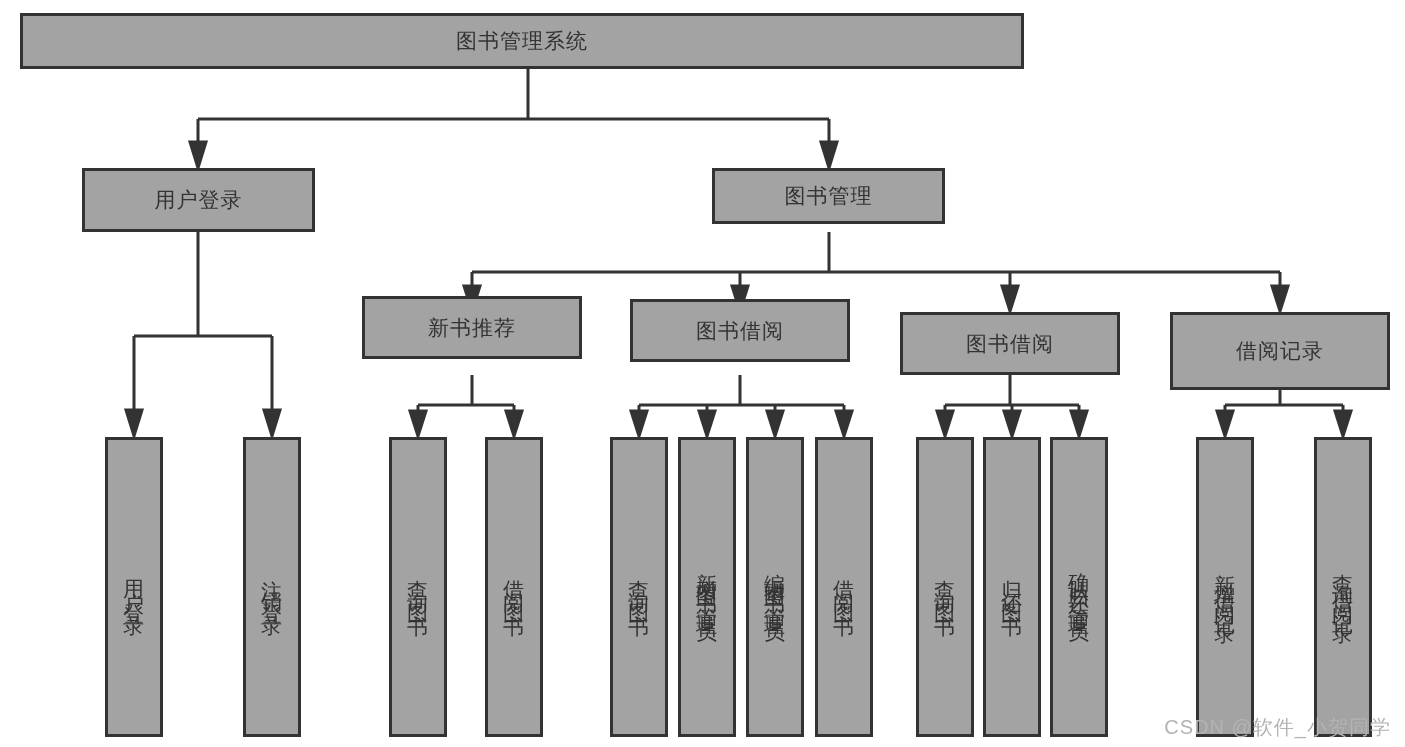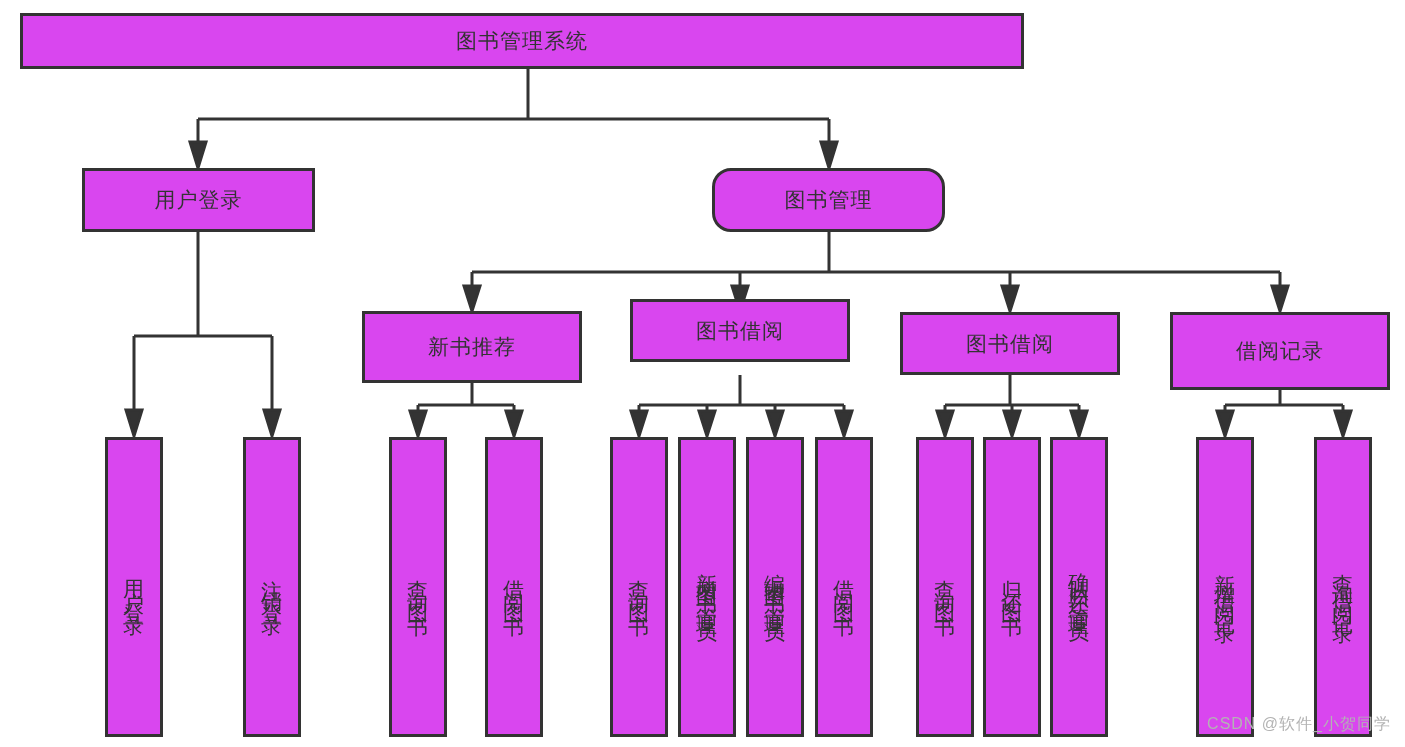--- a/index.html
+++ b/index.html
@@ -12,21 +12,21 @@
     overflow: hidden;
   }
   #wires {
     position: absolute;
     left: 0; top: 0;
     z-index: 0;
   }
   .node {
     position: absolute;
     box-sizing: border-box;
-    background: #d946ef;
+    background: #a3a3a3;
     border: 3px solid #333333;
     display: flex;
     align-items: center;
     justify-content: center;
     z-index: 1;
   }
   .node .hlabel {
     font-size: 21px;
     color: #333333;
     white-space: nowrap;
@@ -41,21 +41,21 @@
     letter-spacing: 12px;
     line-height: 1.1;
   }
   .vnode .vlabel.mid  { letter-spacing: 10px; }
   .vnode .vlabel.long { letter-spacing: 7px; }
   #watermark {
     position: absolute;
     top: 714px;
     right: 14px;
     z-index: 3;
-    font-size: 16px;
+    font-size: 20px;
     color: #b3b3b3;
     letter-spacing: 1px;
     white-space: nowrap;
   }
 </style>
 </head>
 <body>
 
 <div id="canvas">
 
@@ -102,25 +102,25 @@
     </g>
   </svg>
 
   <div class="node" style="left:20px; top:13px; width:1004px; height:56px;">
     <span class="hlabel">图书管理系统</span>
   </div>
 
   <div class="node" style="left:82px; top:168px; width:233px; height:64px;">
     <span class="hlabel">用户登录</span>
   </div>
-  <div class="node" style="left:712px; top:168px; width:233px; height:64px;border-radius:19px;">
+  <div class="node" style="left:712px; top:168px; width:233px; height:56px;">
     <span class="hlabel">图书管理</span>
   </div>
 
-  <div class="node" style="left:362px; top:311px; width:220px; height:72px;">
+  <div class="node" style="left:362px; top:296px; width:220px; height:63px;">
     <span class="hlabel">新书推荐</span>
   </div>
   <div class="node" style="left:630px; top:299px; width:220px; height:63px;">
     <span class="hlabel">图书借阅</span>
   </div>
   <div class="node" style="left:900px; top:312px; width:220px; height:63px;">
     <span class="hlabel">图书借阅</span>
   </div>
   <div class="node" style="left:1170px; top:312px; width:220px; height:78px;">
     <span class="hlabel">借阅记录</span>

